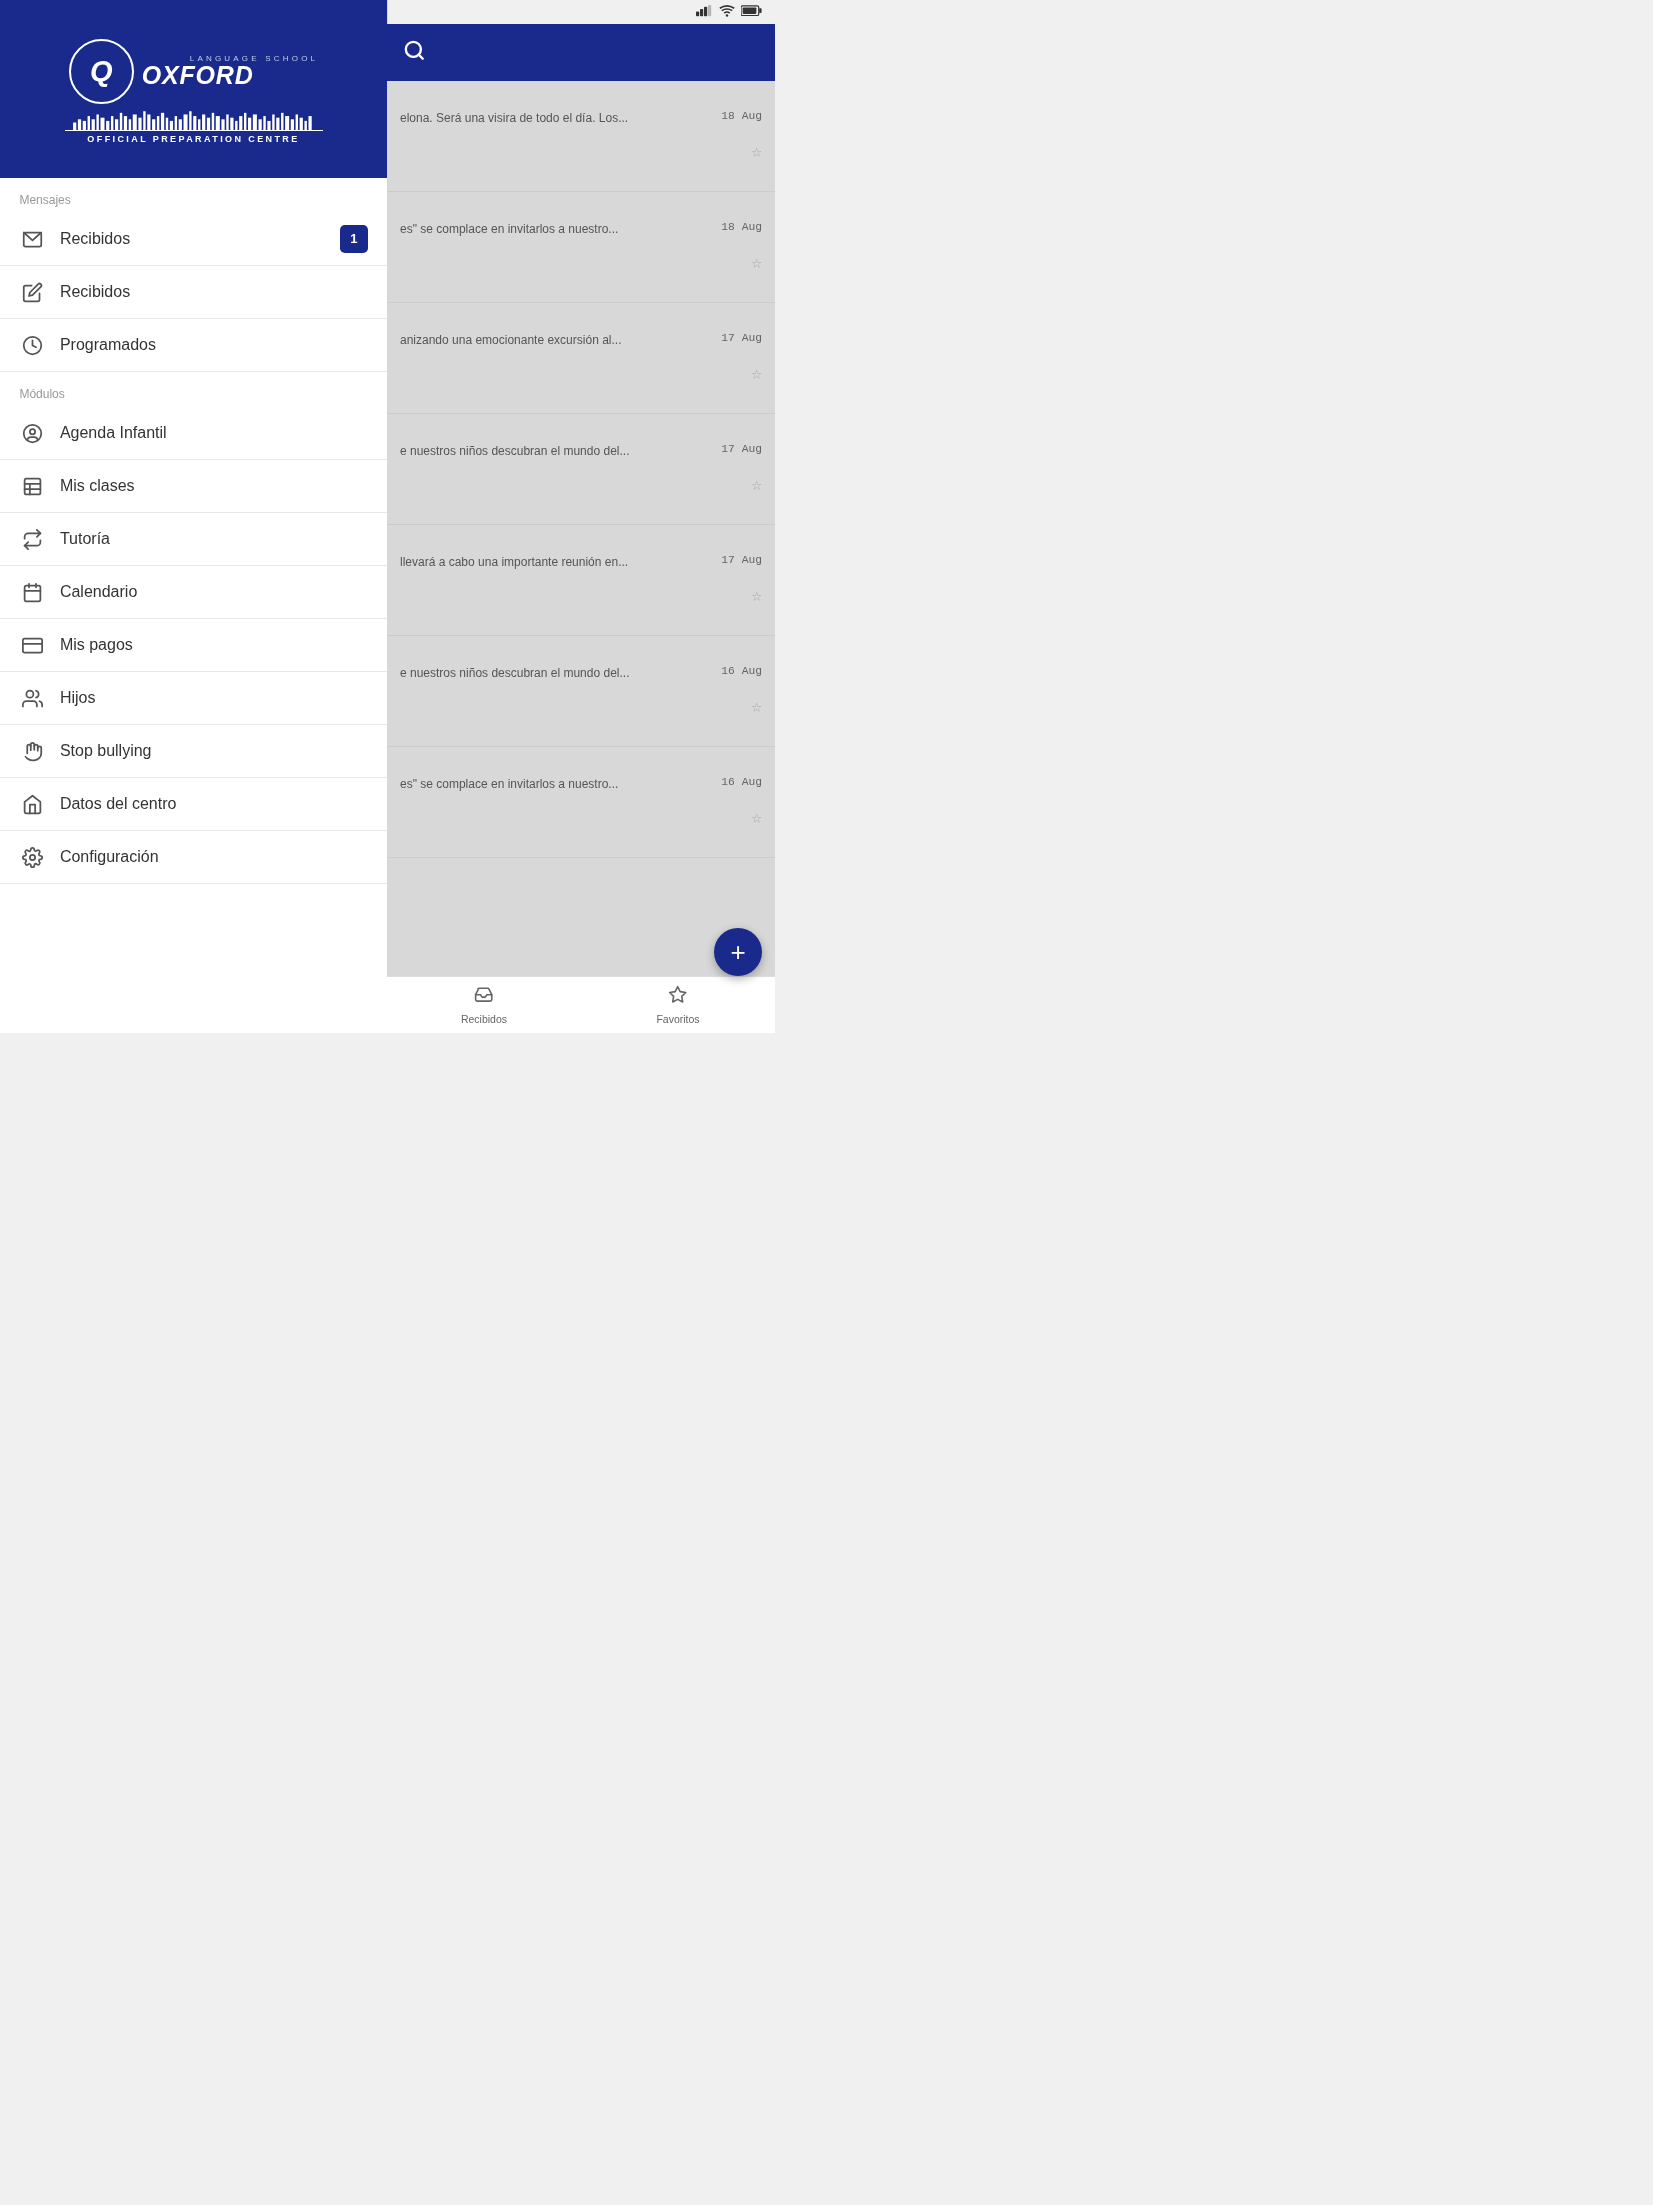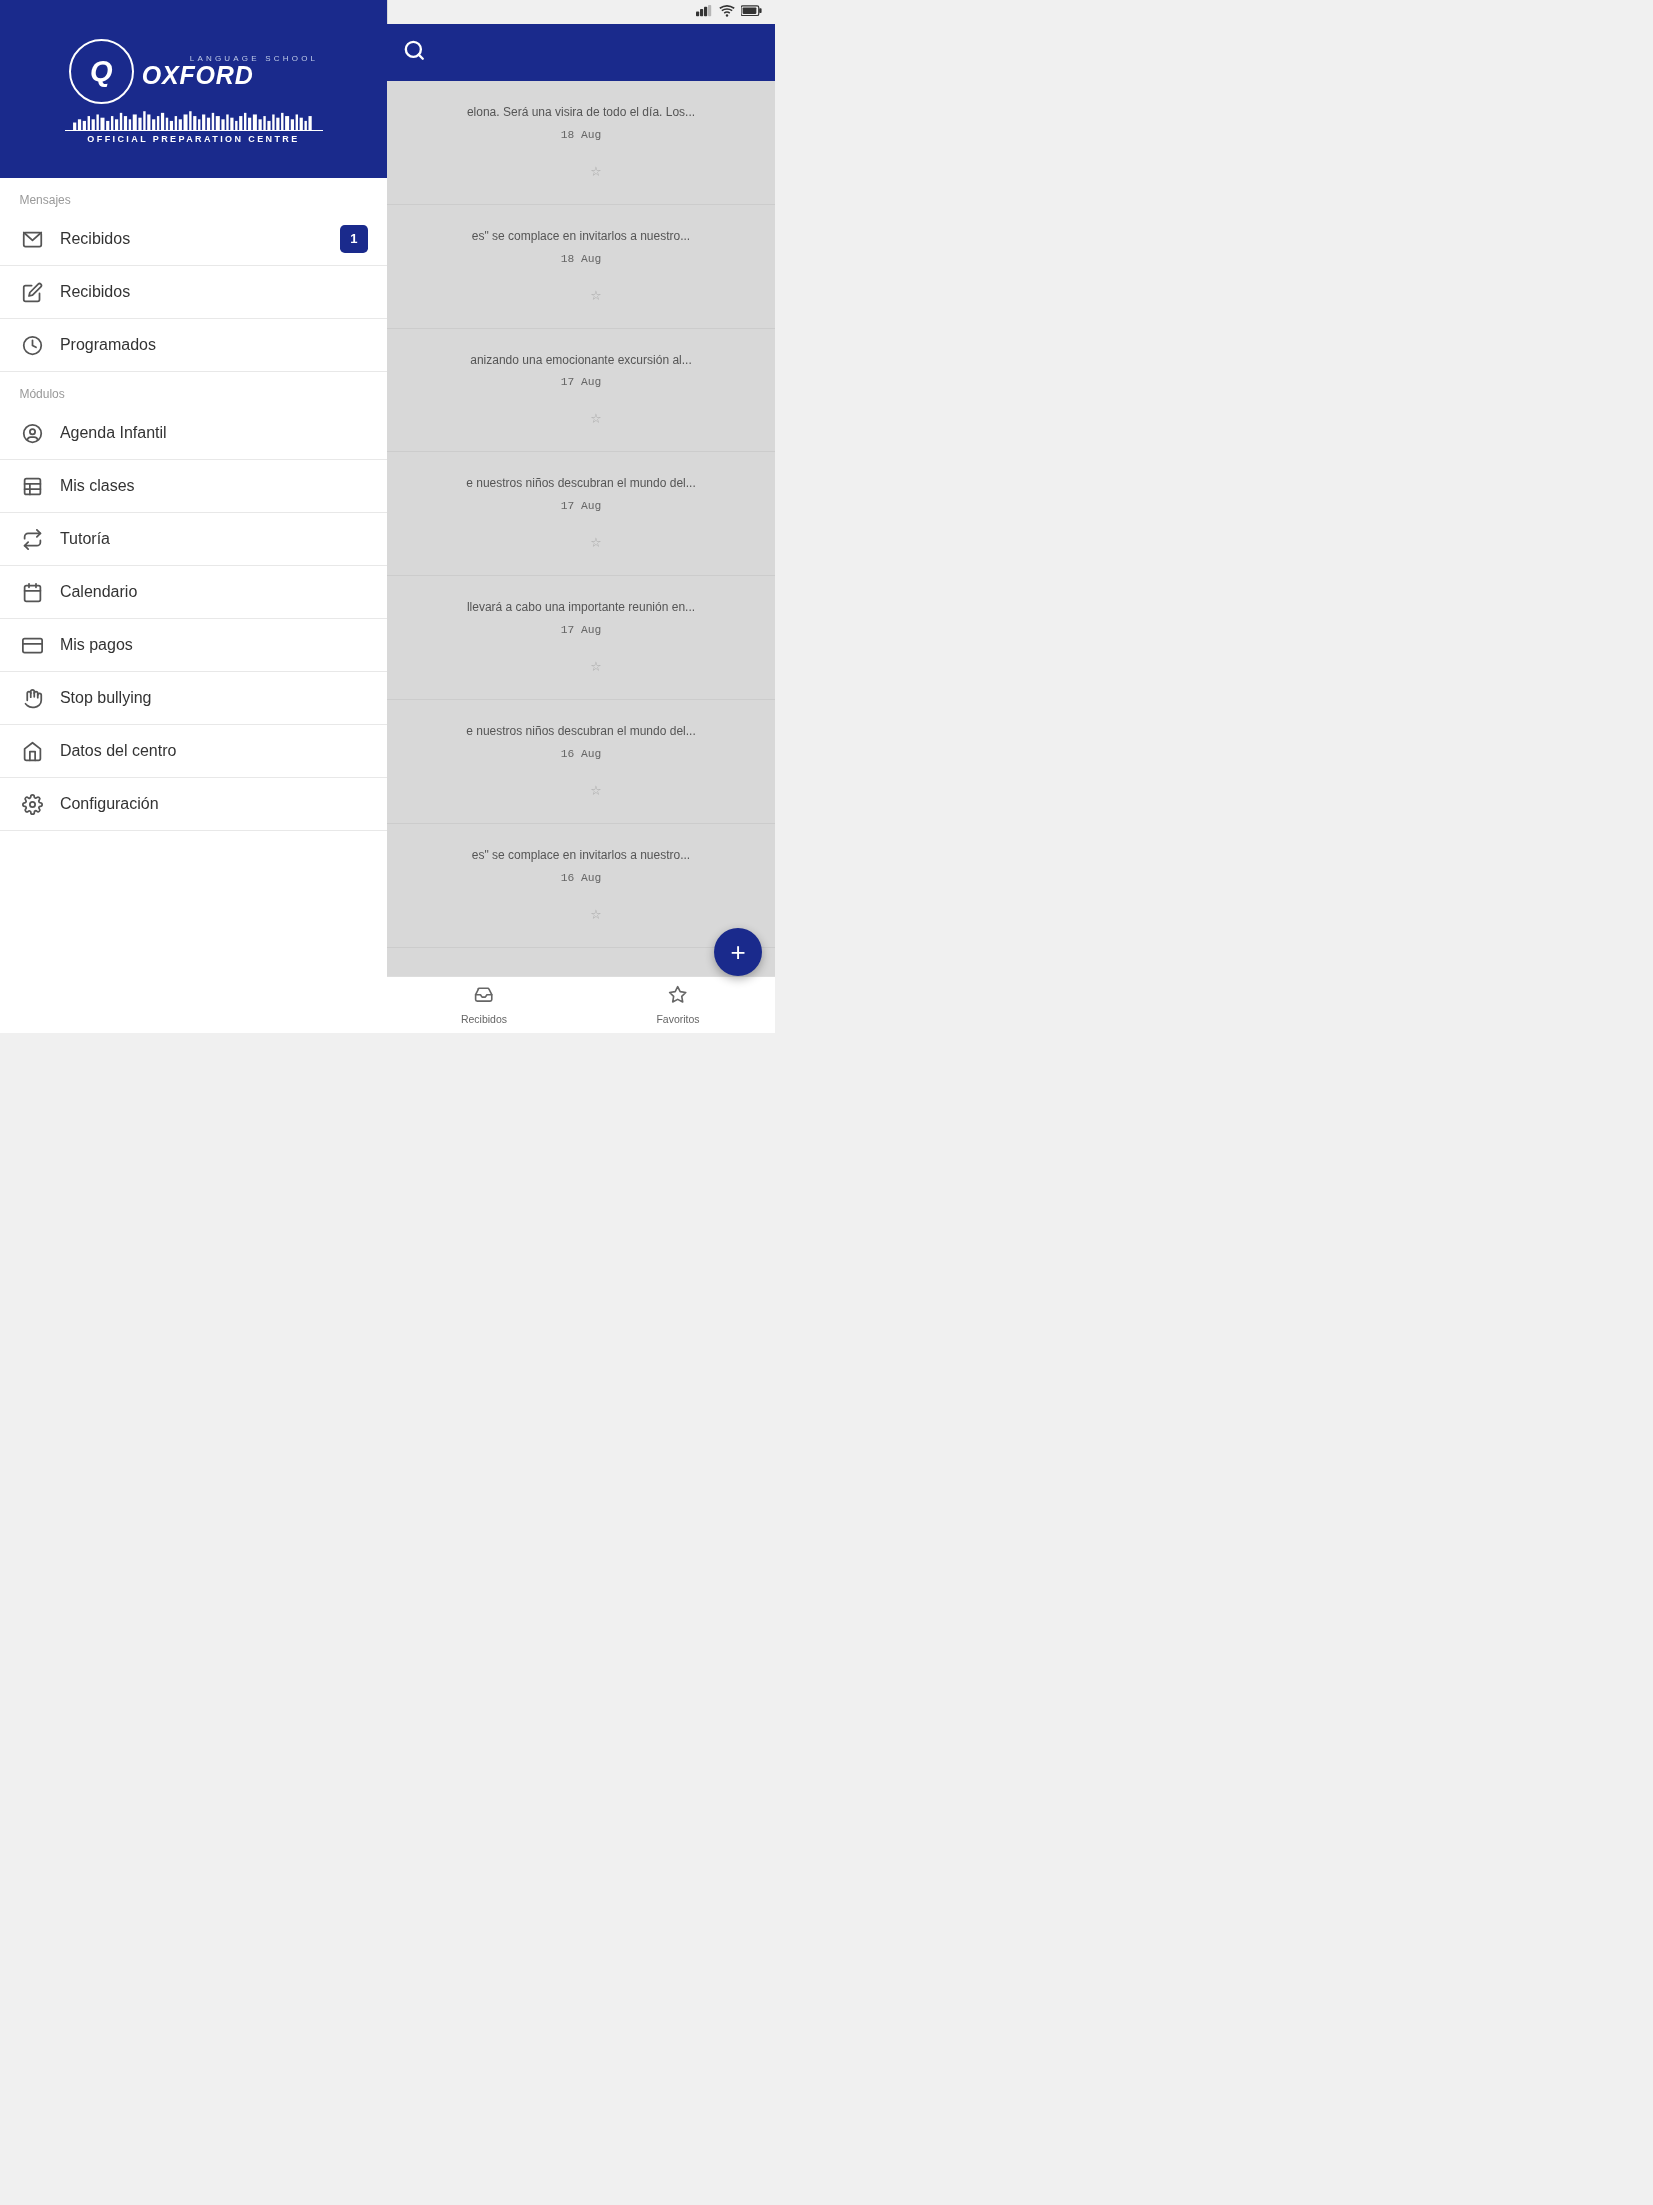--- a/index.html
+++ b/index.html
@@ -152,27 +152,26 @@
 
     
     .message-list {
       flex: 1;
       overflow-y: auto;
       background: #d8d8d8;
     }
 
     .message-item {
       background: #d8d8d8;
-      padding: 23px 13px;
+      padding: 29px 13px;
       border-bottom: 0.8px solid #ccc;
       display: flex;
-      align-items: center;
+      align-items: flex-start;
       justify-content: space-between;
       gap: 8px;
-      flex-direction: column;
     }
 
     .message-right {
       display: flex;
       flex-direction: column;
       align-items: flex-end;
       gap: 18px;
       flex-shrink: 0;
       font-family: Liberation Mono, monospace;
     }
@@ -511,20 +510,31 @@
     <div class="nav-item">
       <div class="nav-icon">
         <svg viewBox="0 0 24 24">
             <rect x="1" y="4" width="22" height="16" rx="2"></rect>
             <line x1="1" y1="10" x2="23" y2="10"></line>
           </svg>
       </div>
       <span class="nav-label">Mis pagos</span>
     </div>
 
+    <div class="nav-item">
+      <div class="nav-icon">
+        <svg viewBox="0 0 24 24">
+            <path d="M17 21v-2a4 4 0 0 0-4-4H5a4 4 0 0 0-4 4v2"></path>
+            <circle cx="9" cy="7" r="4"></circle>
+            <path d="M23 21v-2a4 4 0 0 0-3-3.87"></path>
+            <path d="M16 3.13a4 4 0 0 1 0 7.75"></path>
+          </svg>
+      </div>
+      <span class="nav-label">Hijos</span>
+    </div>
 
     <div class="nav-item">
       <div class="nav-icon">
         <svg viewBox="0 0 24 24">
             <path d="M18 11V6a2 2 0 0 0-2-2v0a2 2 0 0 0-2 2v0"></path>
             <path d="M14 10V4a2 2 0 0 0-2-2v0a2 2 0 0 0-2 2v2"></path>
             <path d="M10 10.5V6a2 2 0 0 0-2-2v0a2 2 0 0 0-2 2v8"></path>
             <path d="M18 8a2 2 0 1 1 4 0v6a8 8 0 0 1-8 8h-2c-2.8 0-4.5-.8-6-2L4 18"></path>
           </svg>
       </div>

